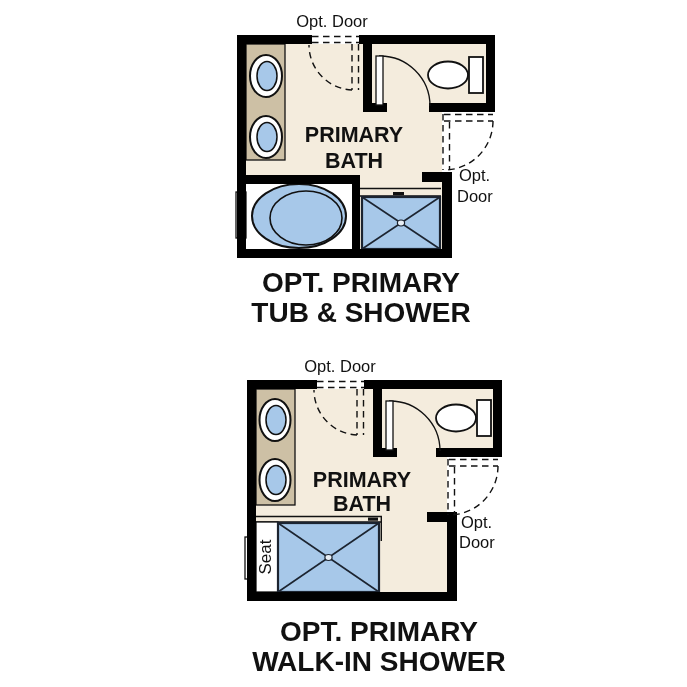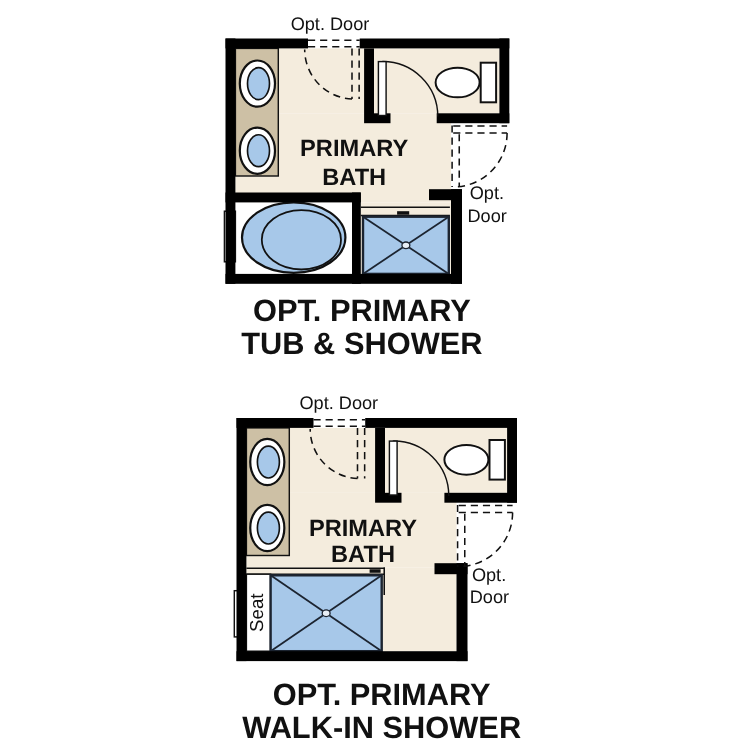--- a/index.html
+++ b/index.html
@@ -1,16 +1,16 @@
 <!DOCTYPE html>
 <html><head>
 <meta charset="utf-8">
 <style>
   html,body{margin:0;padding:0;background:#ffffff;}
-  .canvas{position:relative;width:573px;height:687px;background:#ffffff;overflow:hidden;}
+  .canvas{position:relative;width:573px;height:687px;background:#ffffff;overflow:hidden;padding-left:32px;}
   svg{display:block;}
   .floor{fill:#f4ecdd;}
   .counter{fill:#cdc0a5;}
   .blue{fill:#a7c8e9;}
   .wall{fill:#000000;}
   text{font-family:"Liberation Sans", sans-serif;fill:#111111;}
   .label{font-size:16.5px;}
   .room{font-size:21.5px;font-weight:bold;}
   .title{font-size:28px;font-weight:bold;}
   .seat-label{font-size:17px;}

